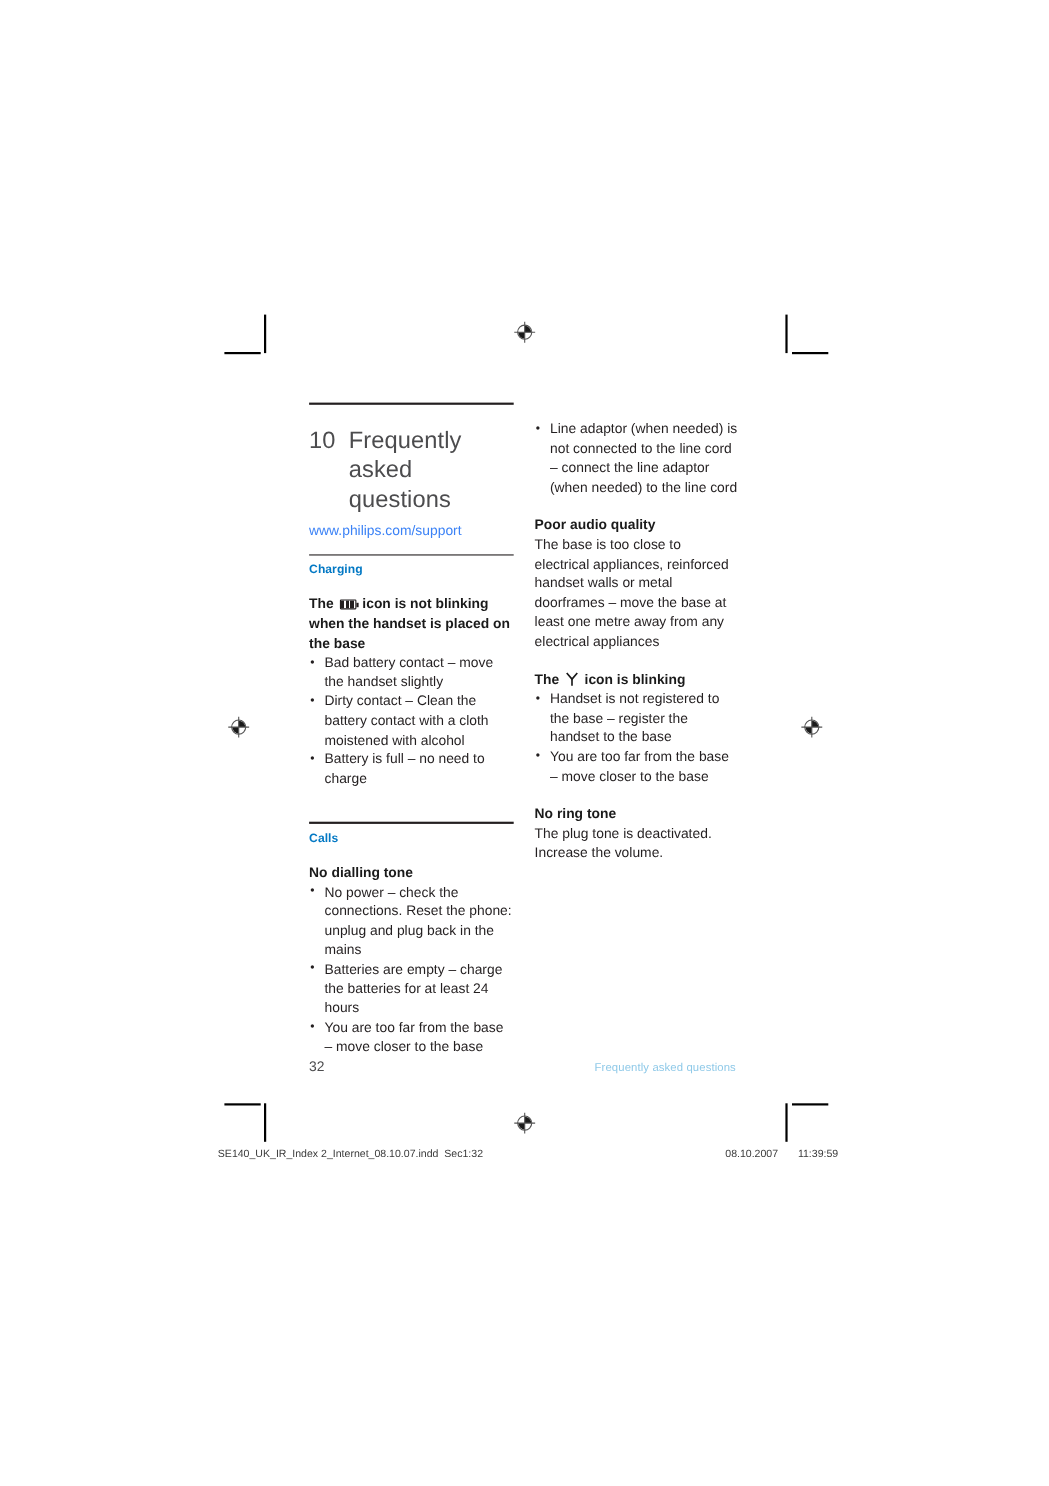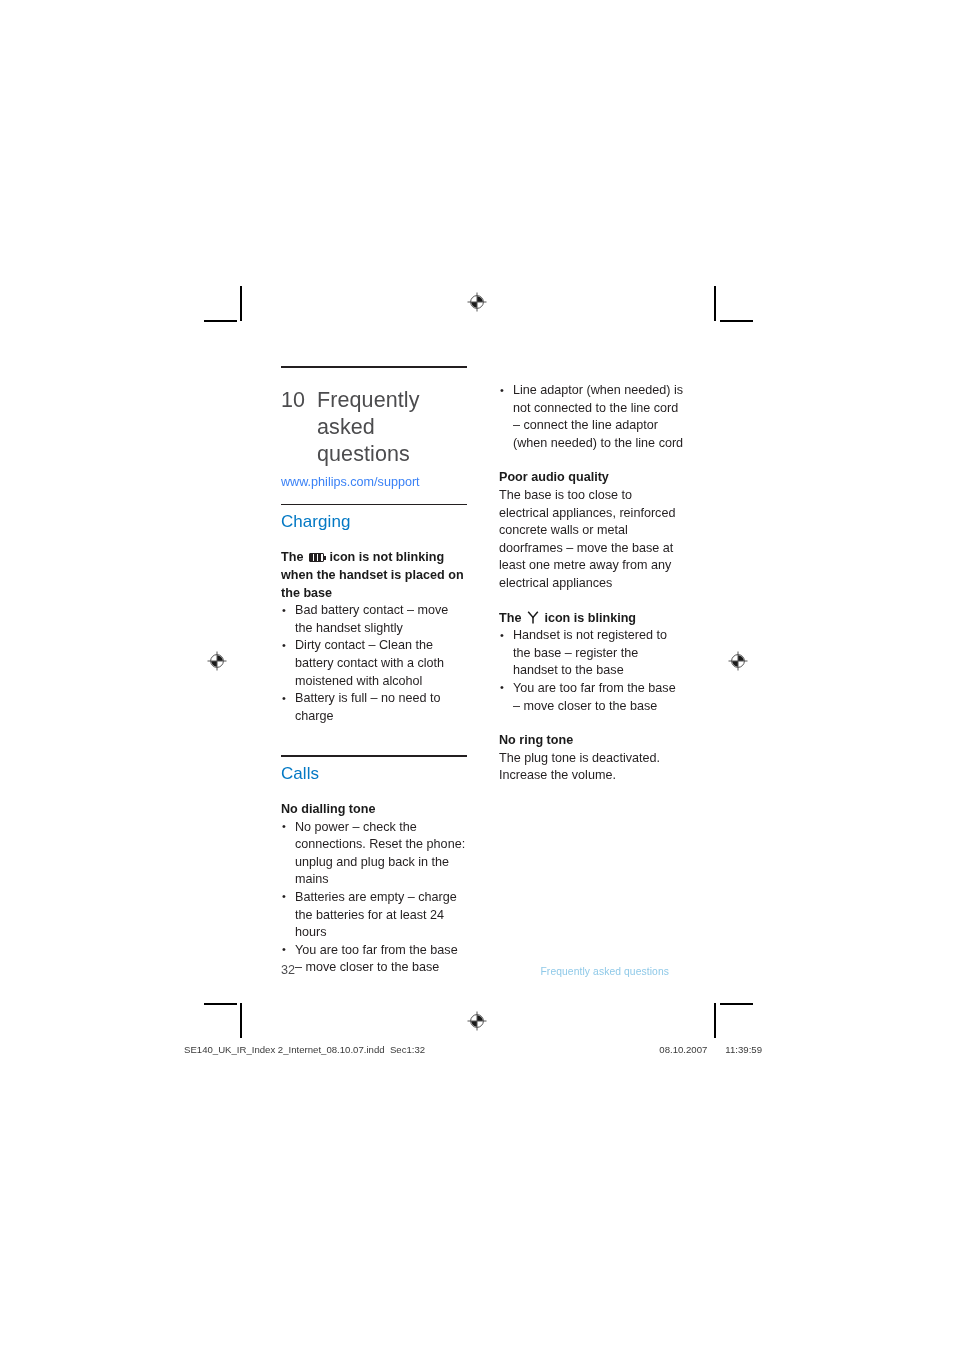--- a/index.html
+++ b/index.html
@@ -35,21 +35,21 @@
   
   .page {
     position: absolute;
     left: 281px;
     top: 366px;
     width: 388px;
   }
 
   .columns {
     display: flex;
-    gap: 32px;
+    gap: 19px;
     align-items: flex-start;
   }
   .col {
     width: 186px;
     flex: 0 0 186px;
   }
 
   .rule {
     height: 1.7px;
     background: #231f20;
@@ -82,22 +82,22 @@
 
   
   .section-rule {
     margin-top: 14px;
     height: 1.7px;
     background: #231f20;
     width: 186px;
   }
   .section-head {
     margin-top: 7px;
-    font-size: 17px;
-    font-weight: normal;
+    font-size: 11px;
+    font-weight: bold;
     color: #0278c4;
     letter-spacing: 0.05px;
   }
 
   
   .subhead {
     font-size: 12.6px;
     line-height: 17.6px;
     font-weight: bold;
     color: #1a1a1a;
@@ -189,21 +189,21 @@
 
   
   .slug {
     position: absolute;
     top: 1044px;
     font-size: 9.6px;
     font-family: "Liberation Sans", sans-serif;
     color: #3a3a3a;
     white-space: nowrap;
   }
-  .slug-left { left: 184px; }
+  .slug-left { left: 198px; }
   .slug-right { right: 192px; }
   .slug-right span { margin-left: 18px; }
 </style>
 </head>
 <body>
 
 <div class="crop-v" style="left:240px; top:286px; height:35px;"></div>
 <div class="crop-h" style="left:204px; top:320px; width:33px;"></div>
 <div class="crop-v" style="left:714px; top:286px; height:35px;"></div>
 <div class="crop-h" style="left:720px; top:320px; width:33px;"></div>
@@ -293,21 +293,21 @@
     </div>
 
     <div class="col" style="padding-top:16px;">
 
       <ul class="bullets">
         <li>Line adaptor (when needed) is not connected to the line cord – connect the line adaptor (when needed) to the line cord</li>
       </ul>
 
       <div class="block gap-lg">
         <div class="subhead">Poor audio quality</div>
-        <div class="para">The base is too close to electrical appliances, reinforced concrete walls or metal doorframes – move the base at least one metre away from any electrical appliances</div>
+        <div class="para">The base is too close to electrical appliances, reinforced handset walls or metal doorframes – move the base at least one metre away from any electrical appliances</div>
       </div>
 
       <div class="block gap-lg">
         <div class="subhead">
           <span>The </span><span class="ant-icon"><svg width="12" height="13" viewBox="0 0 12 13">
                 <path d="M1.2 0.8 L6 6.4 L10.8 0.8" fill="none" stroke="#1a1a1a" stroke-width="1.5"></path>
                 <line x1="6" y1="5.6" x2="6" y2="12.4" stroke="#1a1a1a" stroke-width="1.5"></line>
               </svg></span><span> icon is blinking</span>
         </div>
         <ul class="bullets">

